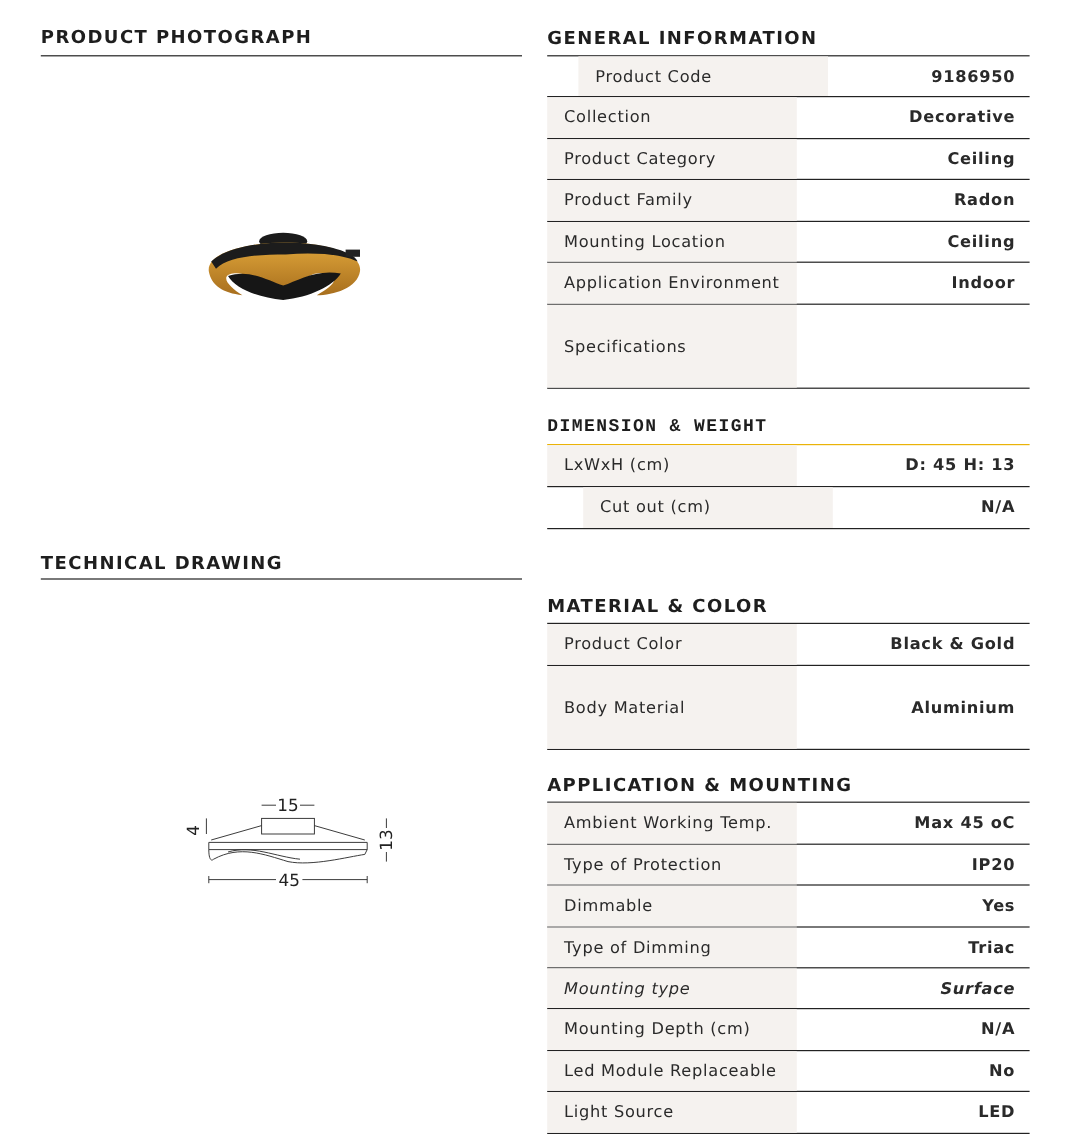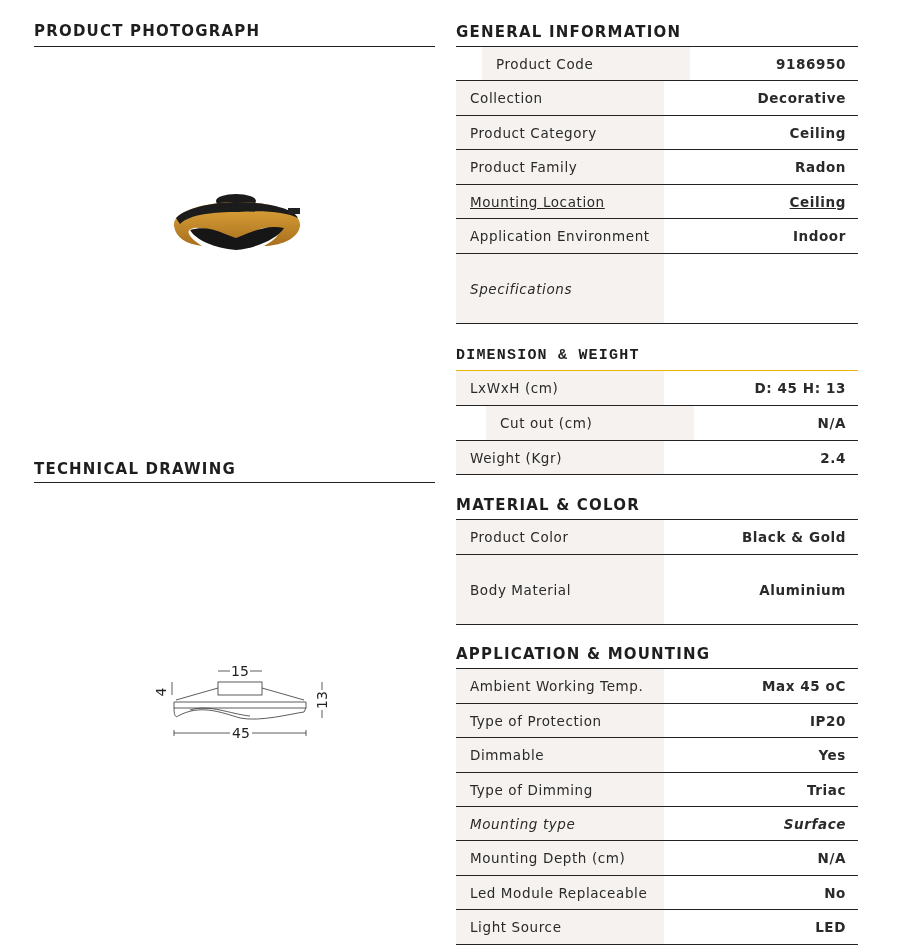--- a/index.html
+++ b/index.html
@@ -71,47 +71,43 @@
       <div class="val">Decorative</div>
     </div>
   <div class="row" style="height:34px;">
       <div class="lbl">Product Category</div>
       <div class="val">Ceiling</div>
     </div>
   <div class="row" style="height:35px;">
       <div class="lbl">Product Family</div>
       <div class="val">Radon</div>
     </div>
-  <div class="row" style="height:34px;text-decoration:underline;">
+  <div class="row" style="height:34px;">
       <div class="lbl">Mounting Location</div>
       <div class="val">Ceiling</div>
     </div>
   <div class="row" style="height:35px;">
       <div class="lbl">Application Environment</div>
       <div class="val">Indoor</div>
     </div>
-  <div class="row" style="height:70px;font-style:italic;">
+  <div class="row" style="height:70px;">
       <div class="lbl">Specifications</div>
       <div class="val"></div>
     </div>
 </div>
 
 <div class="sec-title" style="left:456px;top:347px;font-family:Liberation Mono, monospace;">DIMENSION &amp; WEIGHT</div>
 <div class="table" style="top:370px;border-top:1px solid #eab308;">
   <div class="row" style="height:35px;">
       <div class="lbl">LxWxH (cm)</div>
       <div class="val">D: 45 H: 13</div>
     </div>
   <div class="row" style="height:35px;padding-left:30px;">
       <div class="lbl">Cut out (cm)</div>
       <div class="val">N/A</div>
-    </div>
-  <div class="row" style="height:34px;">
-      <div class="lbl">Weight (Kgr)</div>
-      <div class="val">2.4</div>
     </div>
 </div>
 
 <div class="sec-title" style="left:456px;top:496px;">MATERIAL &amp; COLOR</div>
 <div class="table" style="top:519px;border-top:1px solid #222;">
   <div class="row" style="height:35px;">
       <div class="lbl">Product Color</div>
       <div class="val">Black &amp; Gold</div>
     </div>
   <div class="row" style="height:70px;">

